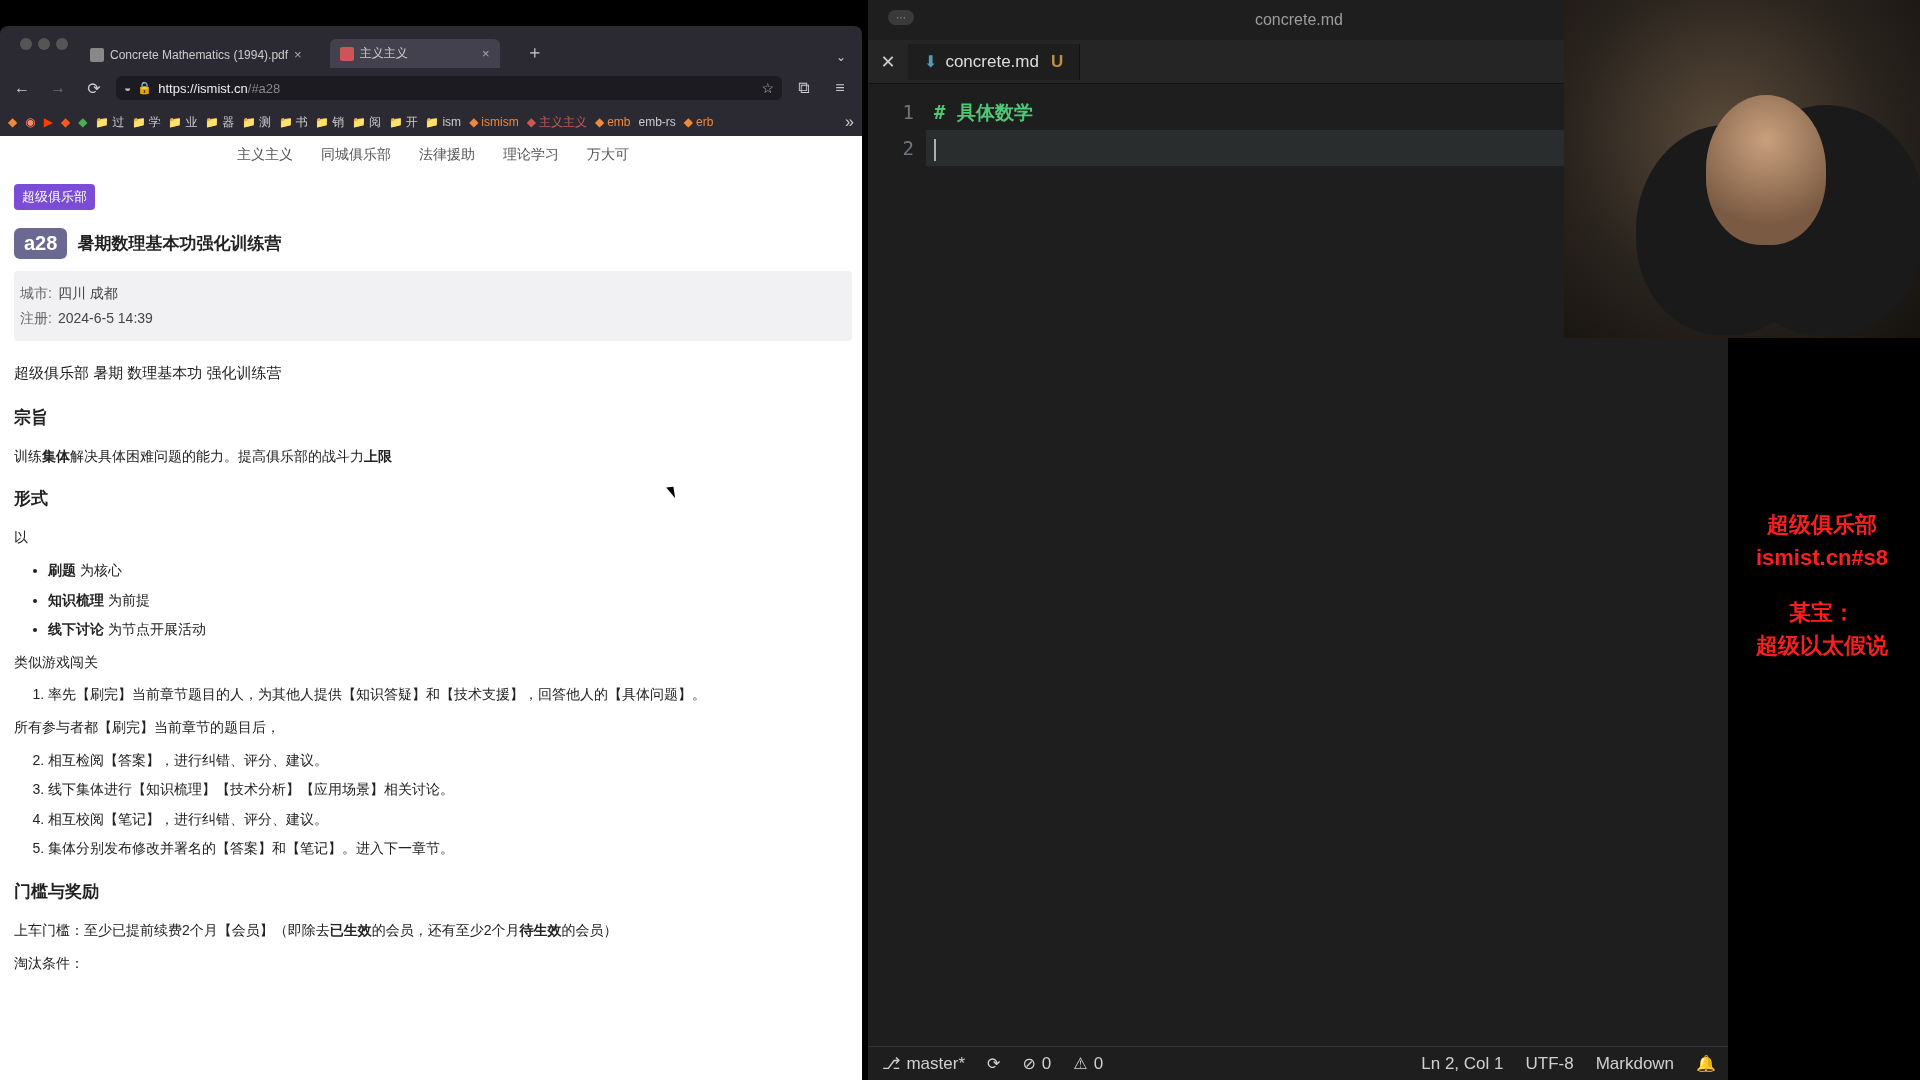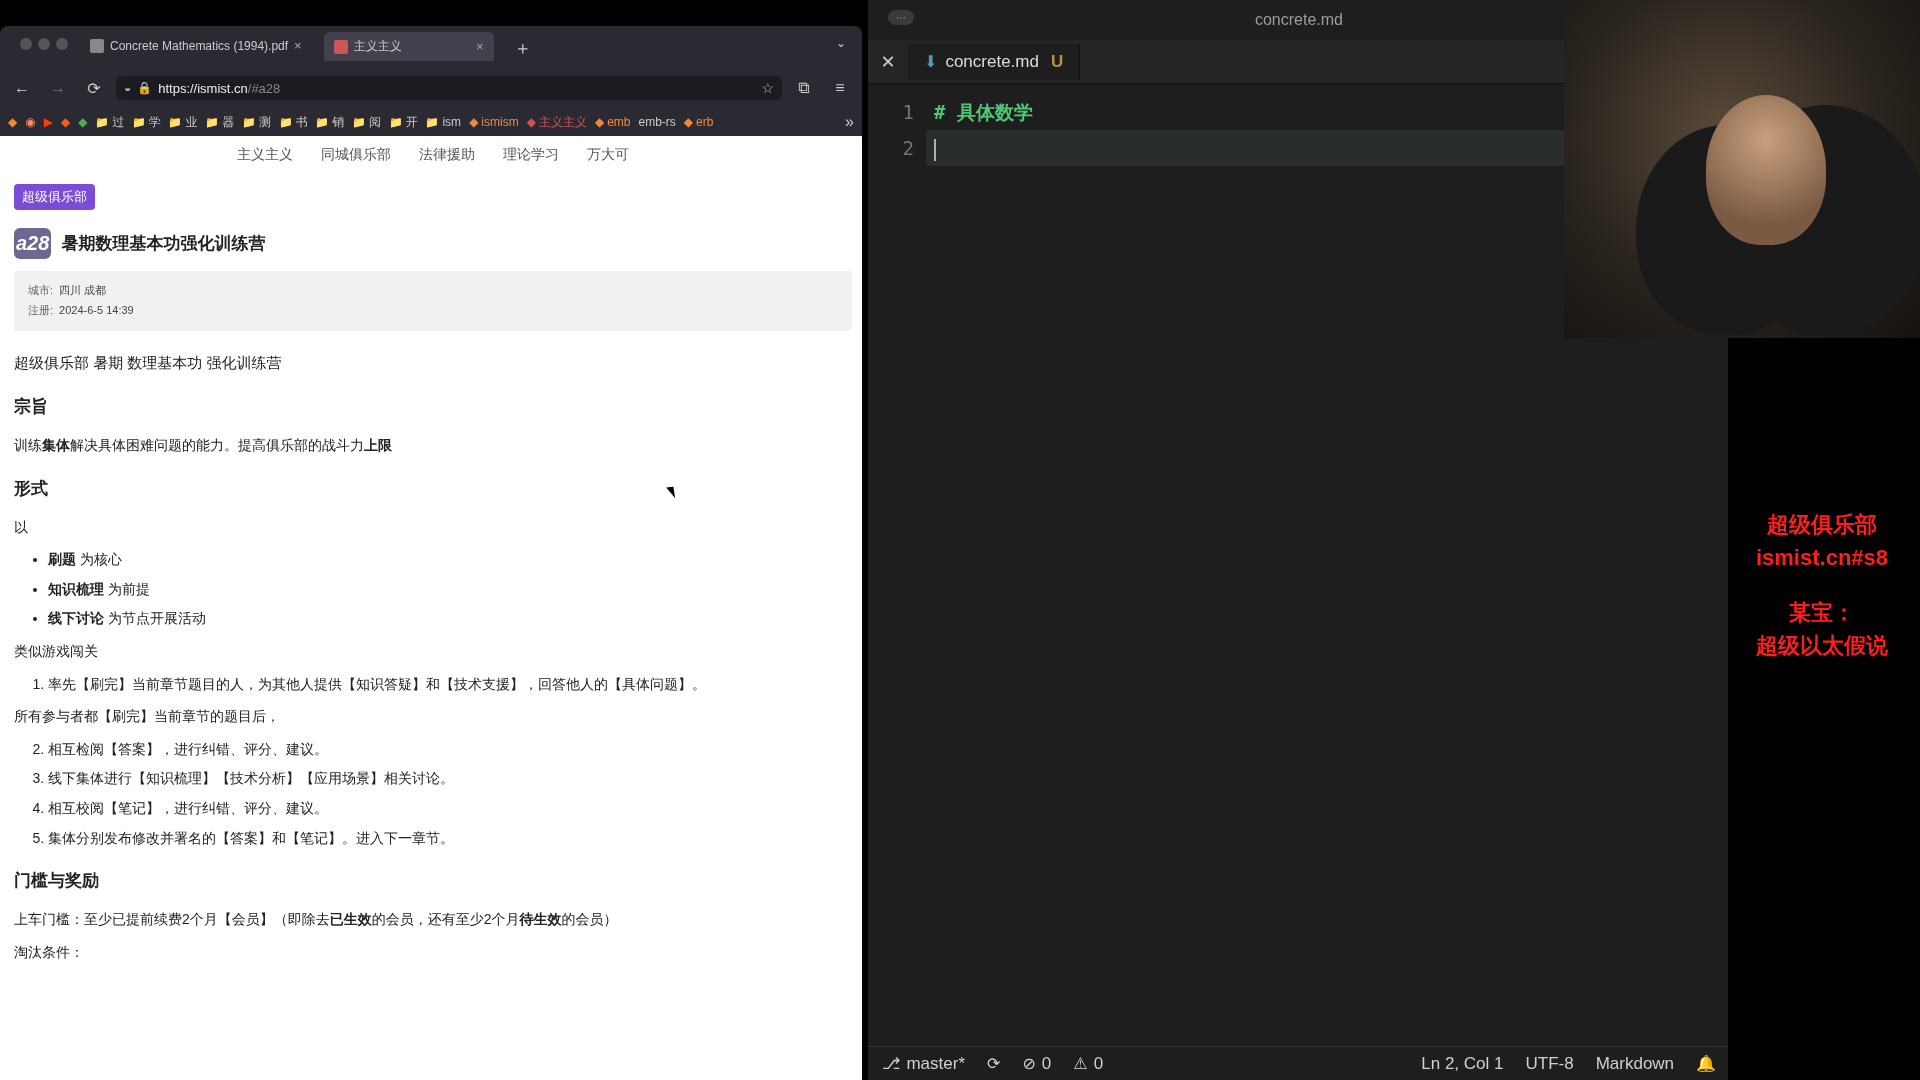--- a/index.html
+++ b/index.html
@@ -18,23 +18,23 @@
   left: 0; top: 26px;
   width: 862px; height: 1054px;
   background: #2b2a33;
   display: flex;
   flex-direction: column;
   border-radius: 8px 8px 0 0;
 }
 .traffic { position:absolute; left:20px; top:12px; display:flex; gap:6px; }
 .traffic span{ width:12px; height:12px; border-radius:50%; background:#555; display:inline-block;}
 .tabbar {
-  display: flex; align-items: flex-start;
+  display: flex; align-items: flex-end;
   height: 42px; padding: 6px 8px 0 80px;
-  gap: 12px;
+  gap: 18px;
 }
 .tab {
   display: flex; align-items: center; gap: 6px;
   background: #42414d; color: #ccc;
   border-radius: 6px 6px 0 0;
   padding: 6px 10px; font-size: 12px;
   min-width: 170px; position: relative;
 }
 .tab.active { background: #42414d; }
 .tab.inactive { background: transparent; }
@@ -87,26 +87,26 @@
 .card {
   background:#fff;
 }
 .badge-club{
   display:inline-block; background:#7b4dd6; color:#fff;
   font-size:13px; padding:4px 8px; border-radius:4px; margin:6px 0 18px;
 }
 .title-row{display:flex;align-items:center;gap:10px;margin-bottom:12px;}
 .badge-a28{
   background:#6b6891;color:#fff;font-size:20px;font-weight:600;
-  padding:4px 2px;border-radius:6px;font-style:italic;
+  padding:4px 10px;border-radius:6px;
 }
 .page h1{font-size:17px;font-weight:700;}
 .metabox{
-  background:#f1f1f3;border-radius:4px;padding:10px 14px;
-  font-size:11px;color:#444;margin-bottom:18px;line-height:1.8;
+  background:#f1f1f3;border-radius:4px;padding:10px 6px;
+  font-size:14px;color:#444;margin-bottom:18px;line-height:1.8;
 }
 .metabox .lbl{color:#666;margin-right:6px;}
 .page .subtitle{font-size:15px;font-weight:400;margin:8px 0 14px;}
 .page h2{font-size:17px;font-weight:700;margin:18px 0 14px;}
 .page p{font-size:14px;line-height:1.9;margin:6px 0;}
 .page ul,.page ol{padding-left:34px;font-size:14px;line-height:1.9;margin:6px 0;}
 .page li{margin:3px 0;}
 .bold{font-weight:700;}
 .cursor-arrow{
   position:absolute;left:670px;top:484px;

